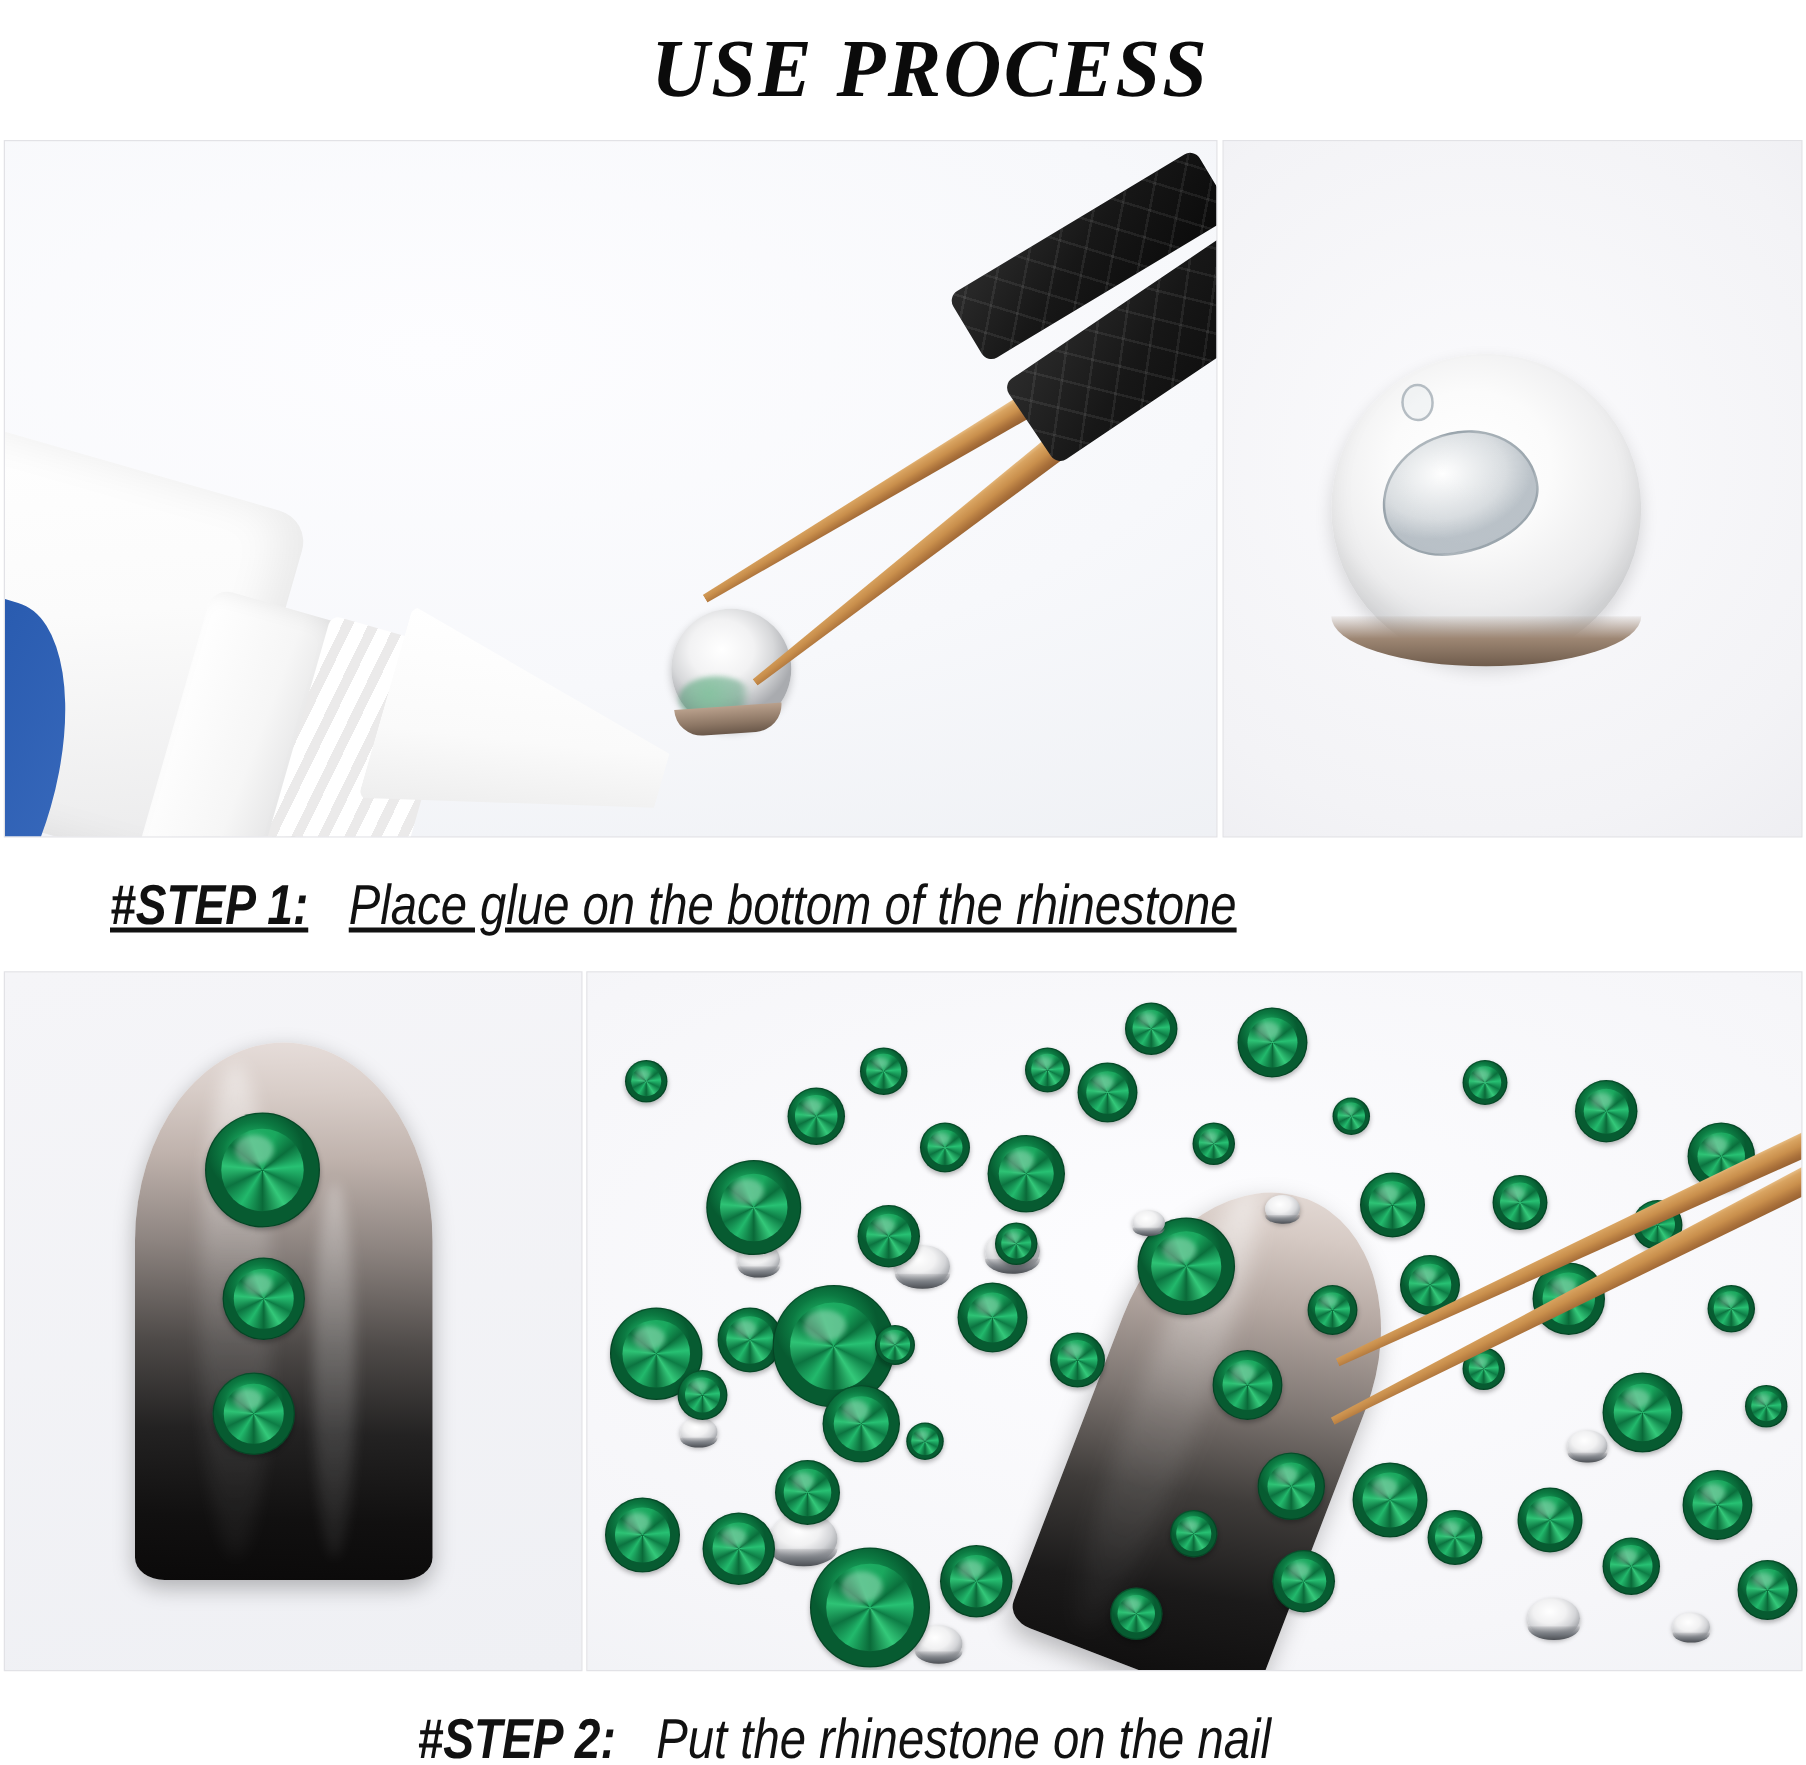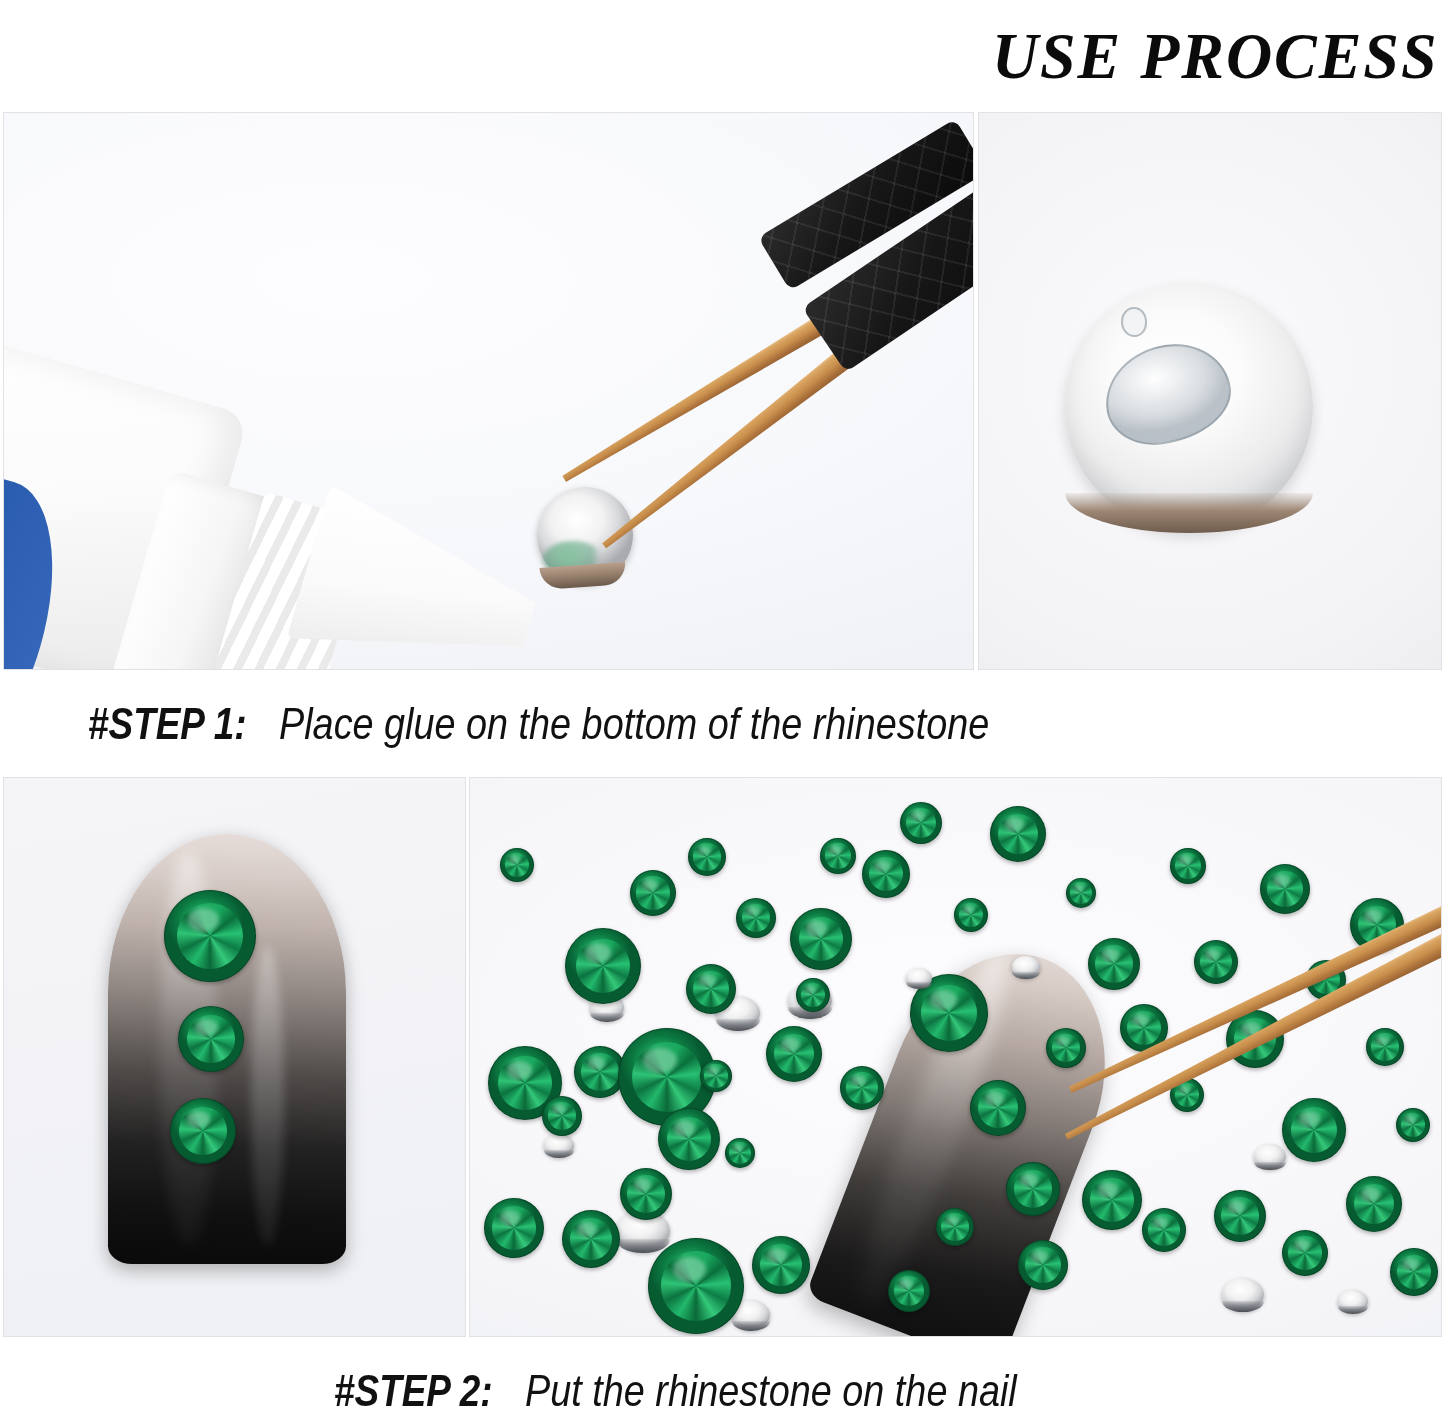--- a/index.html
+++ b/index.html
@@ -11,21 +11,21 @@
     font-family: "Liberation Sans", sans-serif;
     overflow: hidden;
     position: relative;
   }
 
   
   #title-bar {
     height: 112px;
     display: flex;
     align-items: center;
-    justify-content: flex-end;
+    justify-content: center;
     margin-left: 44px;
   }
   #page-title {
     font-family: "Liberation Serif", serif;
     font-style: italic;
     font-weight: bold;
     font-size: 66px;
     letter-spacing: 2px;
     color: #0b0b0b;
     line-height: 1;
@@ -50,21 +50,21 @@
 
   
   .caption {
     height: 107px;
     display: flex;
     align-items: center;
     font-size: 45px;
     color: #111;
     white-space: nowrap;
   }
-  #caption-1 { padding-left: 88px; }
+  #caption-1 { padding-left: 88px; text-decoration: underline; }
   #caption-2 { justify-content: center; }
   .cap-step {
     font-weight: bold;
     font-style: italic;
     transform: scaleX(0.82);
     transform-origin: left center;
     display: inline-block;
   }
   .cap-text {
     font-style: italic;

